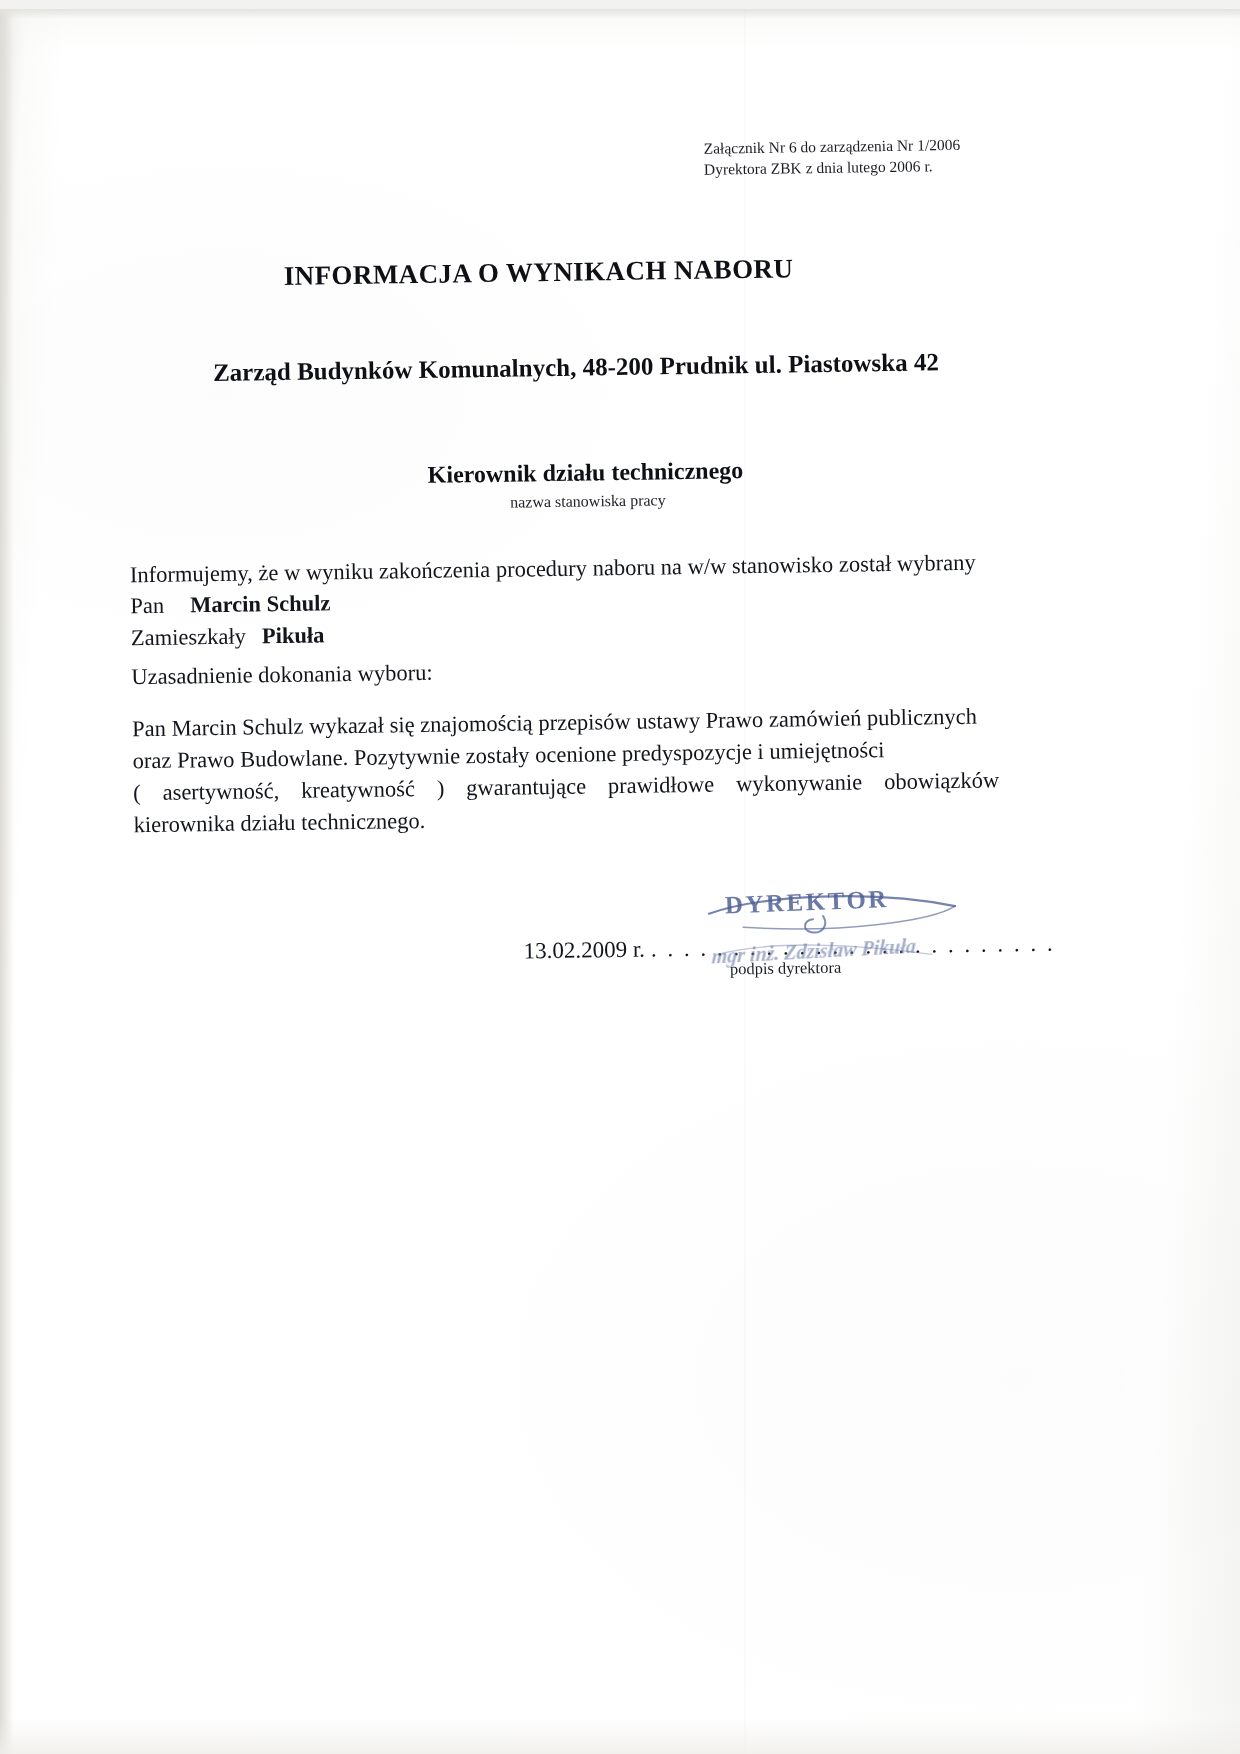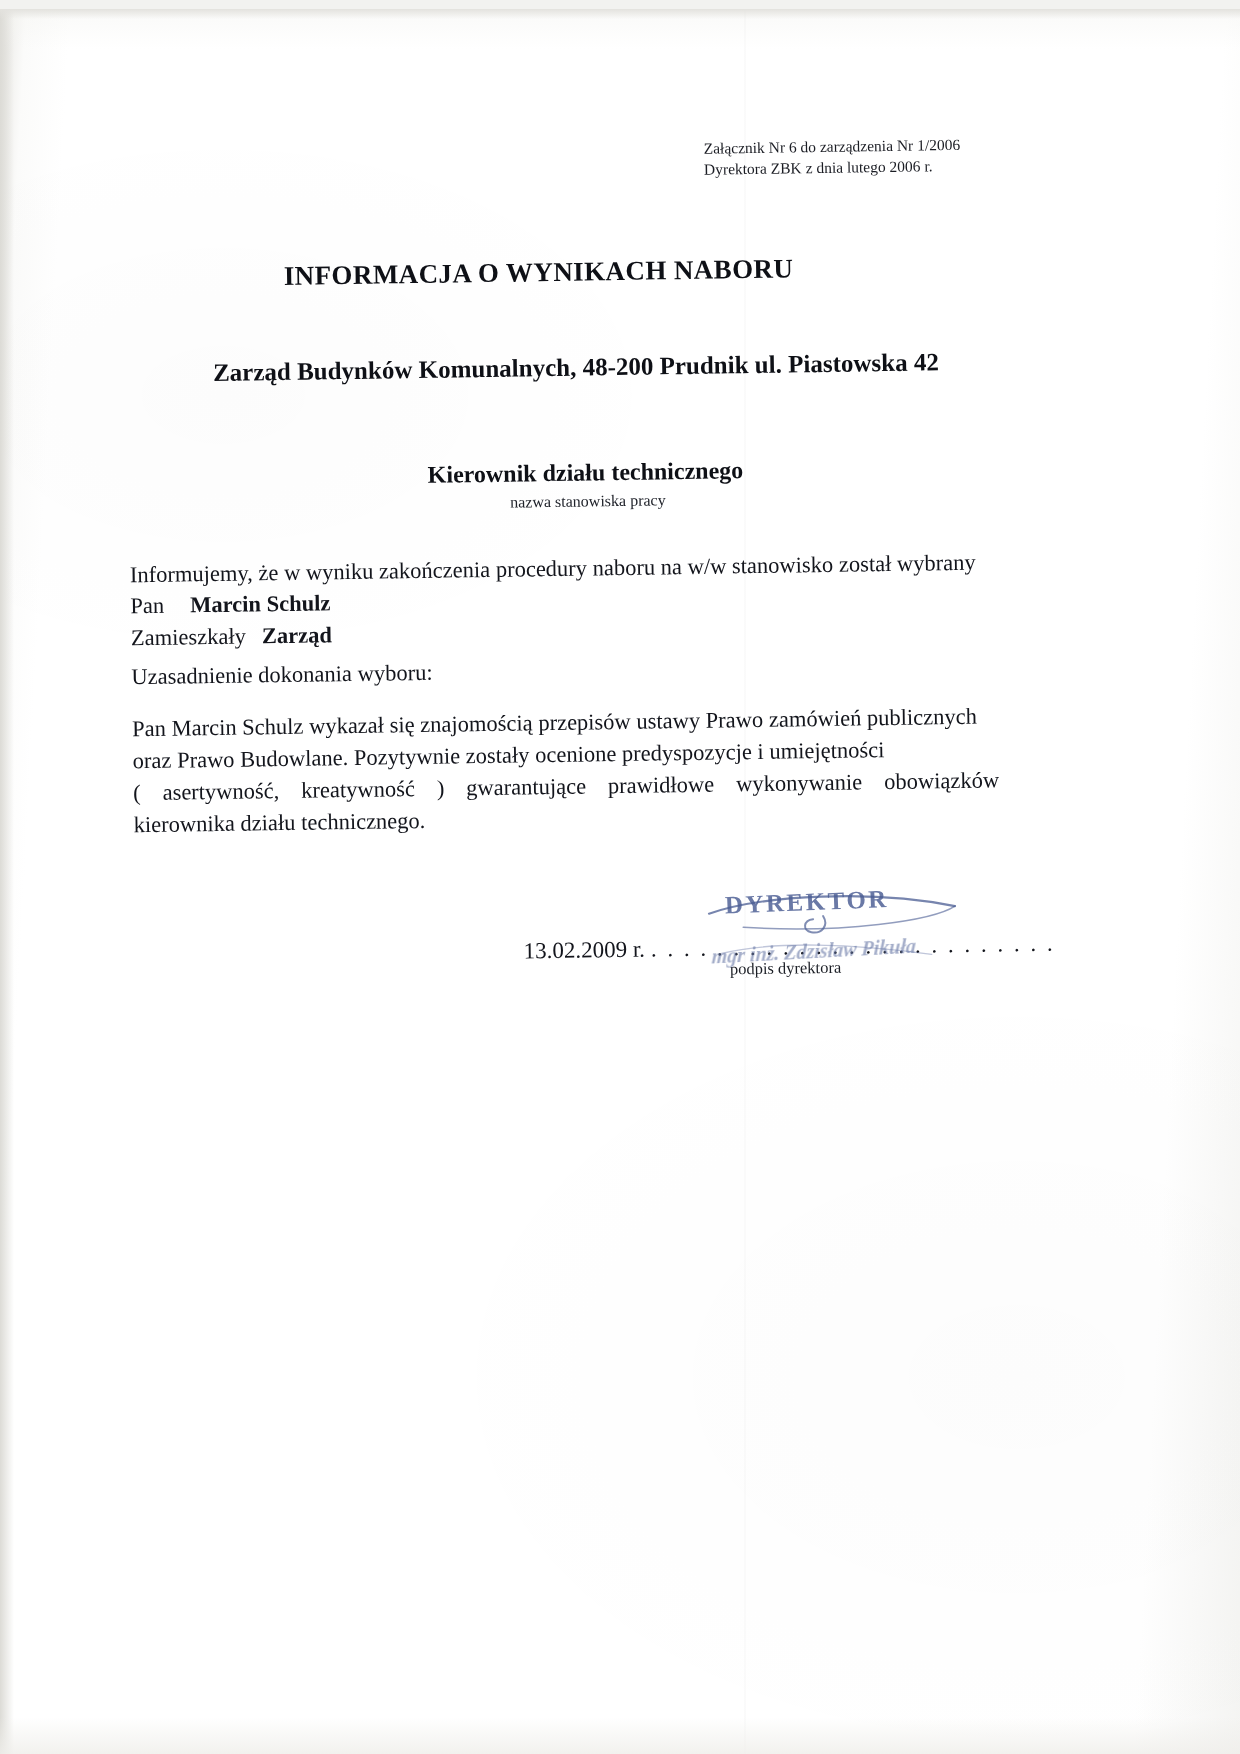--- a/index.html
+++ b/index.html
@@ -247,21 +247,21 @@
 
     <div class="job-title">Kierownik działu technicznego</div>
     <div class="job-caption">nazwa stanowiska pracy</div>
 
     <div class="body-block">
       <div class="lead-line">Informujemy, że w wyniku zakończenia procedury naboru na w/w stanowisko został wybrany</div>
       <div class="kv-row">
         <span class="kv-label">Pan</span><span class="kv-value">Marcin Schulz</span>
       </div>
       <div class="kv-row">
-        <span class="kv-label">Zamieszkały</span><span class="kv-value tight">Zarząd</span>
+        <span class="kv-label">Zamieszkały</span><span class="kv-value tight">Pikuła</span>
       </div>
     </div>
 
     <div class="just-head">Uzasadnienie dokonania wyboru:</div>
 
     <div class="just-body">
       <p>Pan Marcin Schulz wykazał się  znajomością przepisów ustawy Prawo zamówień publicznych</p>
       <p>oraz Prawo Budowlane. Pozytywnie zostały ocenione predyspozycje i umiejętności</p>
       <p class="just-line-justified">(  asertywność,  kreatywność  )  gwarantujące  prawidłowe  wykonywanie  obowiązków</p>
       <p>kierownika działu technicznego.</p>

